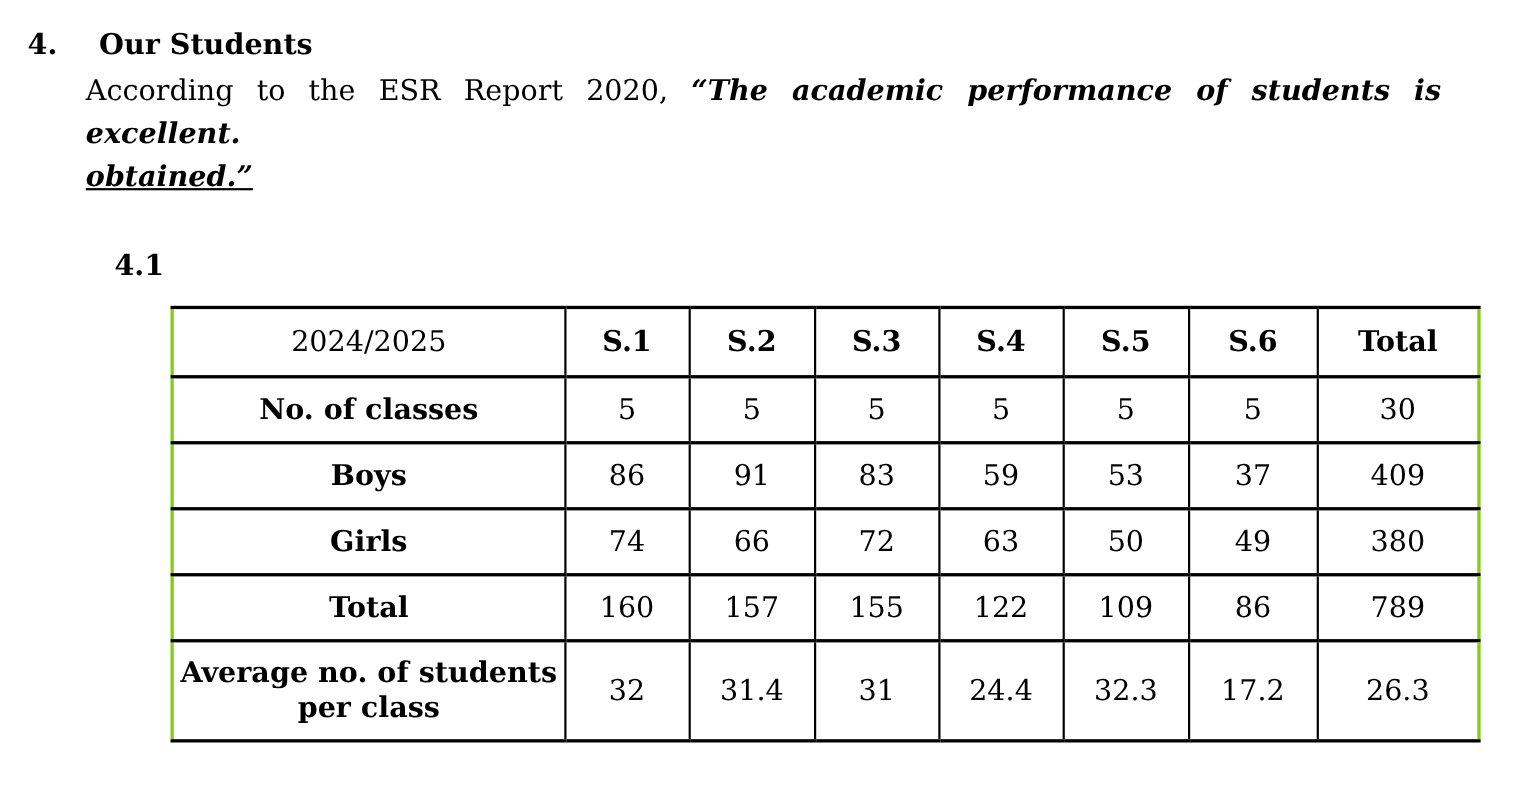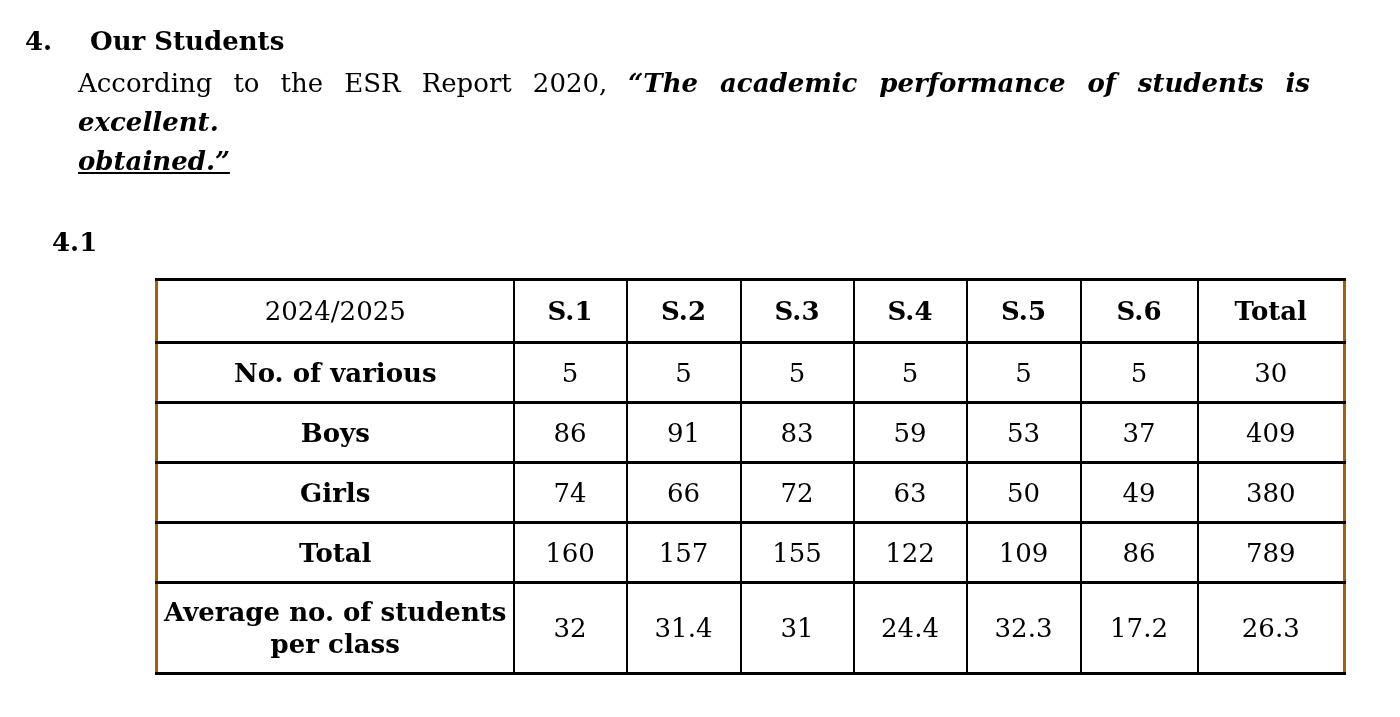--- a/index.html
+++ b/index.html
@@ -52,37 +52,37 @@
     text-decoration: underline;
   }
   .quote {
     font-weight: 700;
     font-style: italic;
   }
 
   
   .subsection-heading {
     display: flex;
-    margin-left: 52px;
+    margin-left: 104px;
     margin-right: 60px;
     margin-top: 42px;
     font-size: 26px;
     font-weight: 700;
     line-height: 39px;
   }
   .subsection-heading .num {
     width: 75px;
     flex: 0 0 75px;
   }
 
   
   table.enrol {
     border-collapse: collapse;
     margin: 16px 0 0 155px;
-    border: 3px solid #a16207;
+    border: 3px solid #84cc16;
     table-layout: fixed;
   }
   table.enrol td {
     border-left: 2px solid #000;
     border-right: 2px solid #000;
     border-top: 3px solid #000;
     border-bottom: 3px solid #000;
     text-align: center;
     vertical-align: middle;
     font-size: 26px;
@@ -131,21 +131,21 @@
         <td class="year">2024/2025</td>
         <td class="colhead">S.1</td>
         <td class="colhead">S.2</td>
         <td class="colhead">S.3</td>
         <td class="colhead">S.4</td>
         <td class="colhead">S.5</td>
         <td class="colhead">S.6</td>
         <td class="colhead">Total</td>
       </tr>
       <tr class="data">
-        <td class="rowlabel">No. of various</td>
+        <td class="rowlabel">No. of classes</td>
         <td>5</td>
         <td>5</td>
         <td>5</td>
         <td>5</td>
         <td>5</td>
         <td>5</td>
         <td>30</td>
       </tr>
       <tr class="data">
         <td class="rowlabel">Boys</td>

